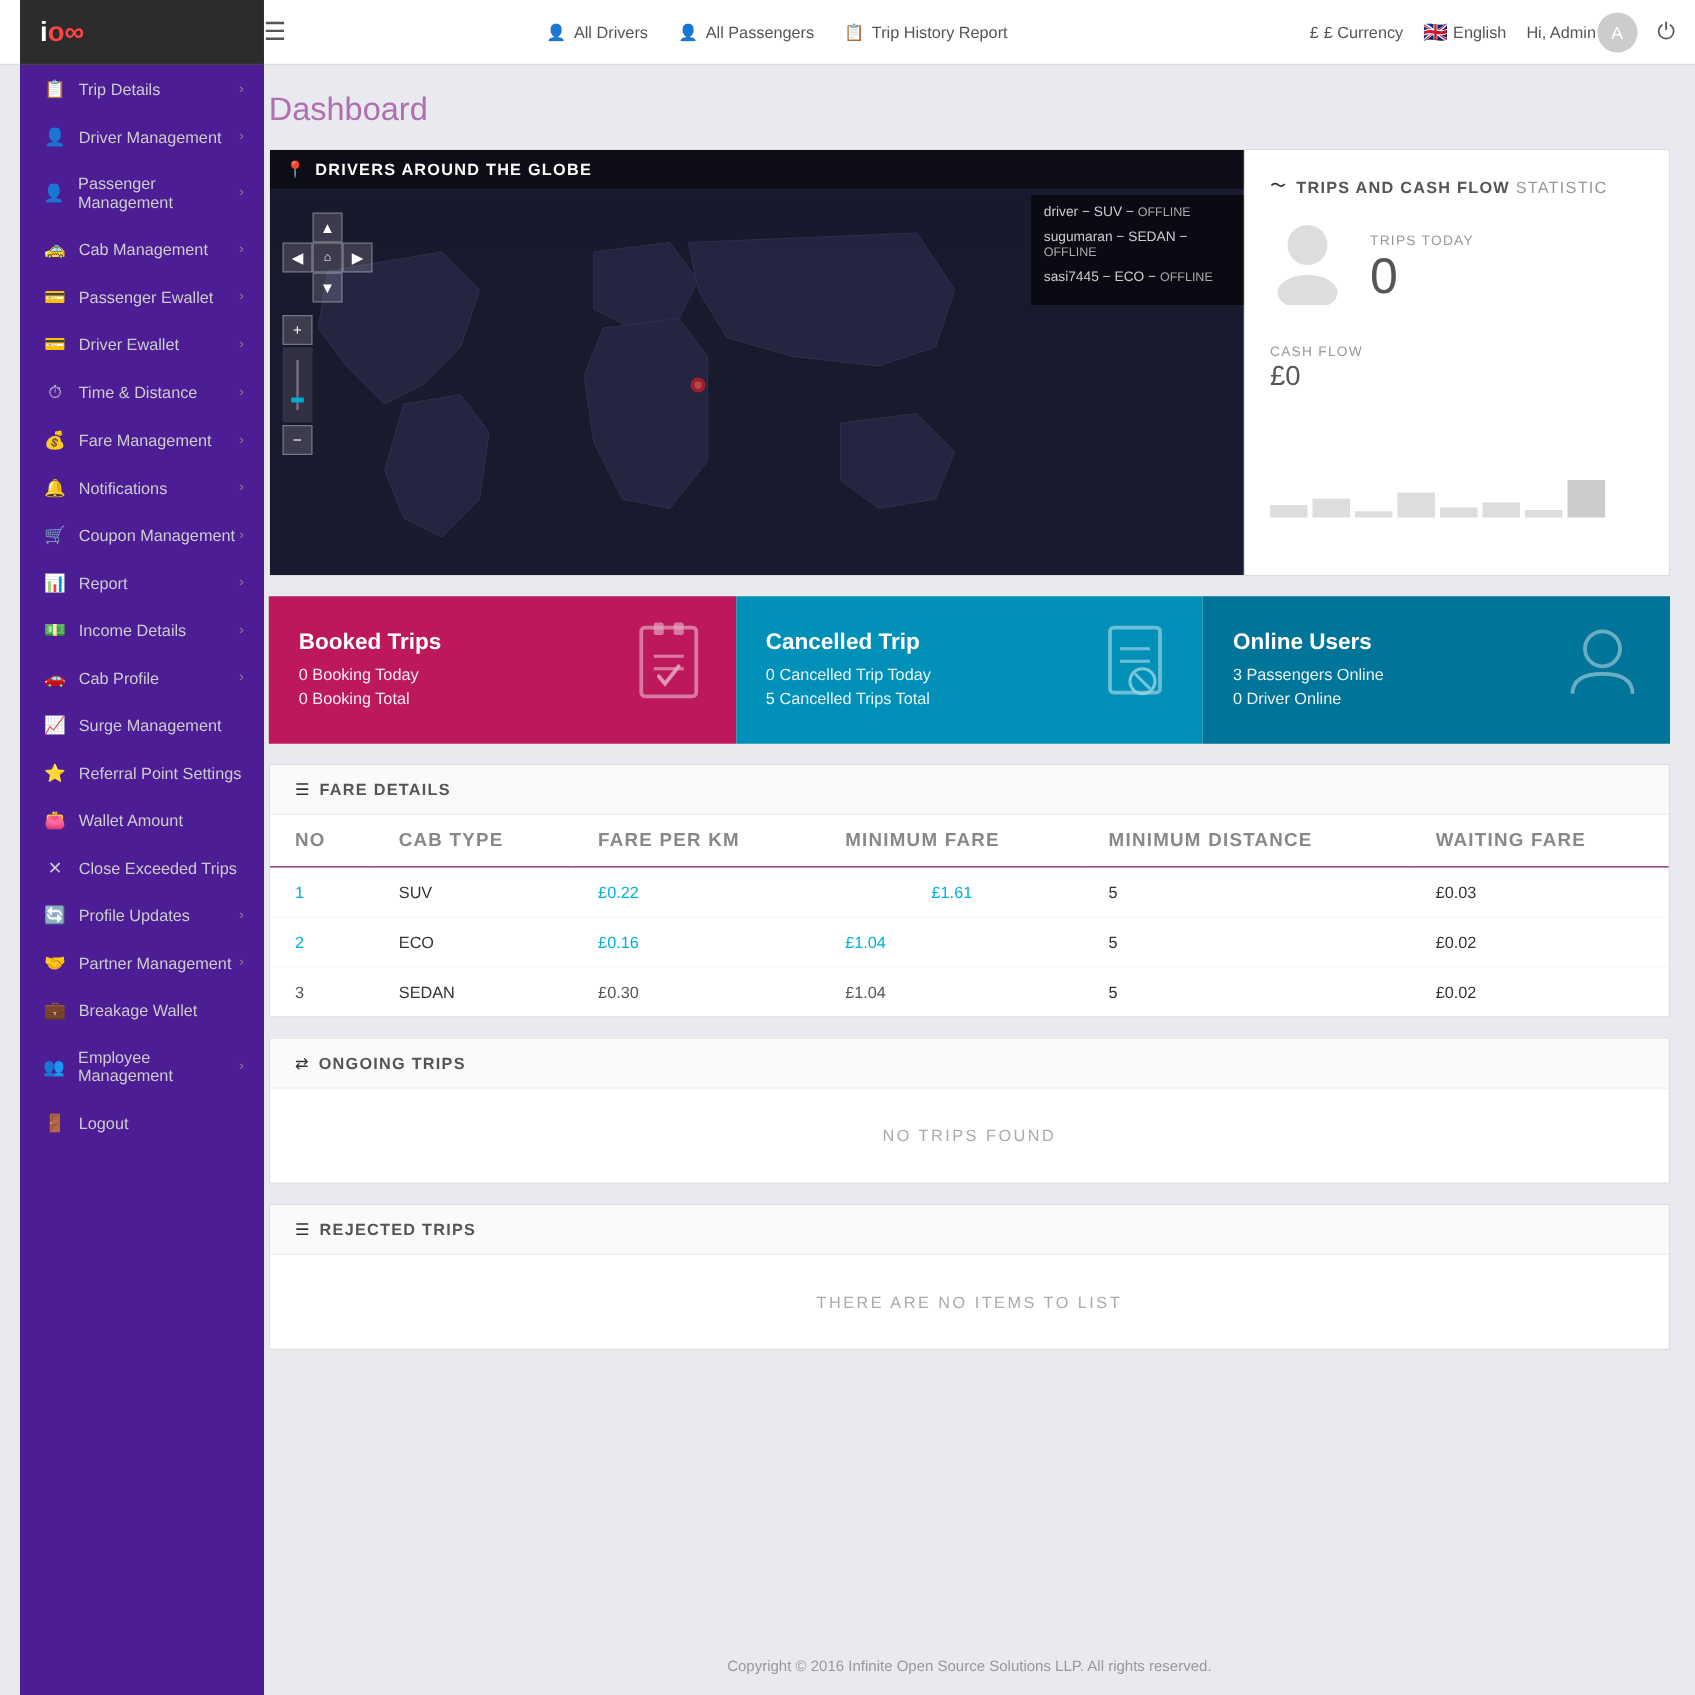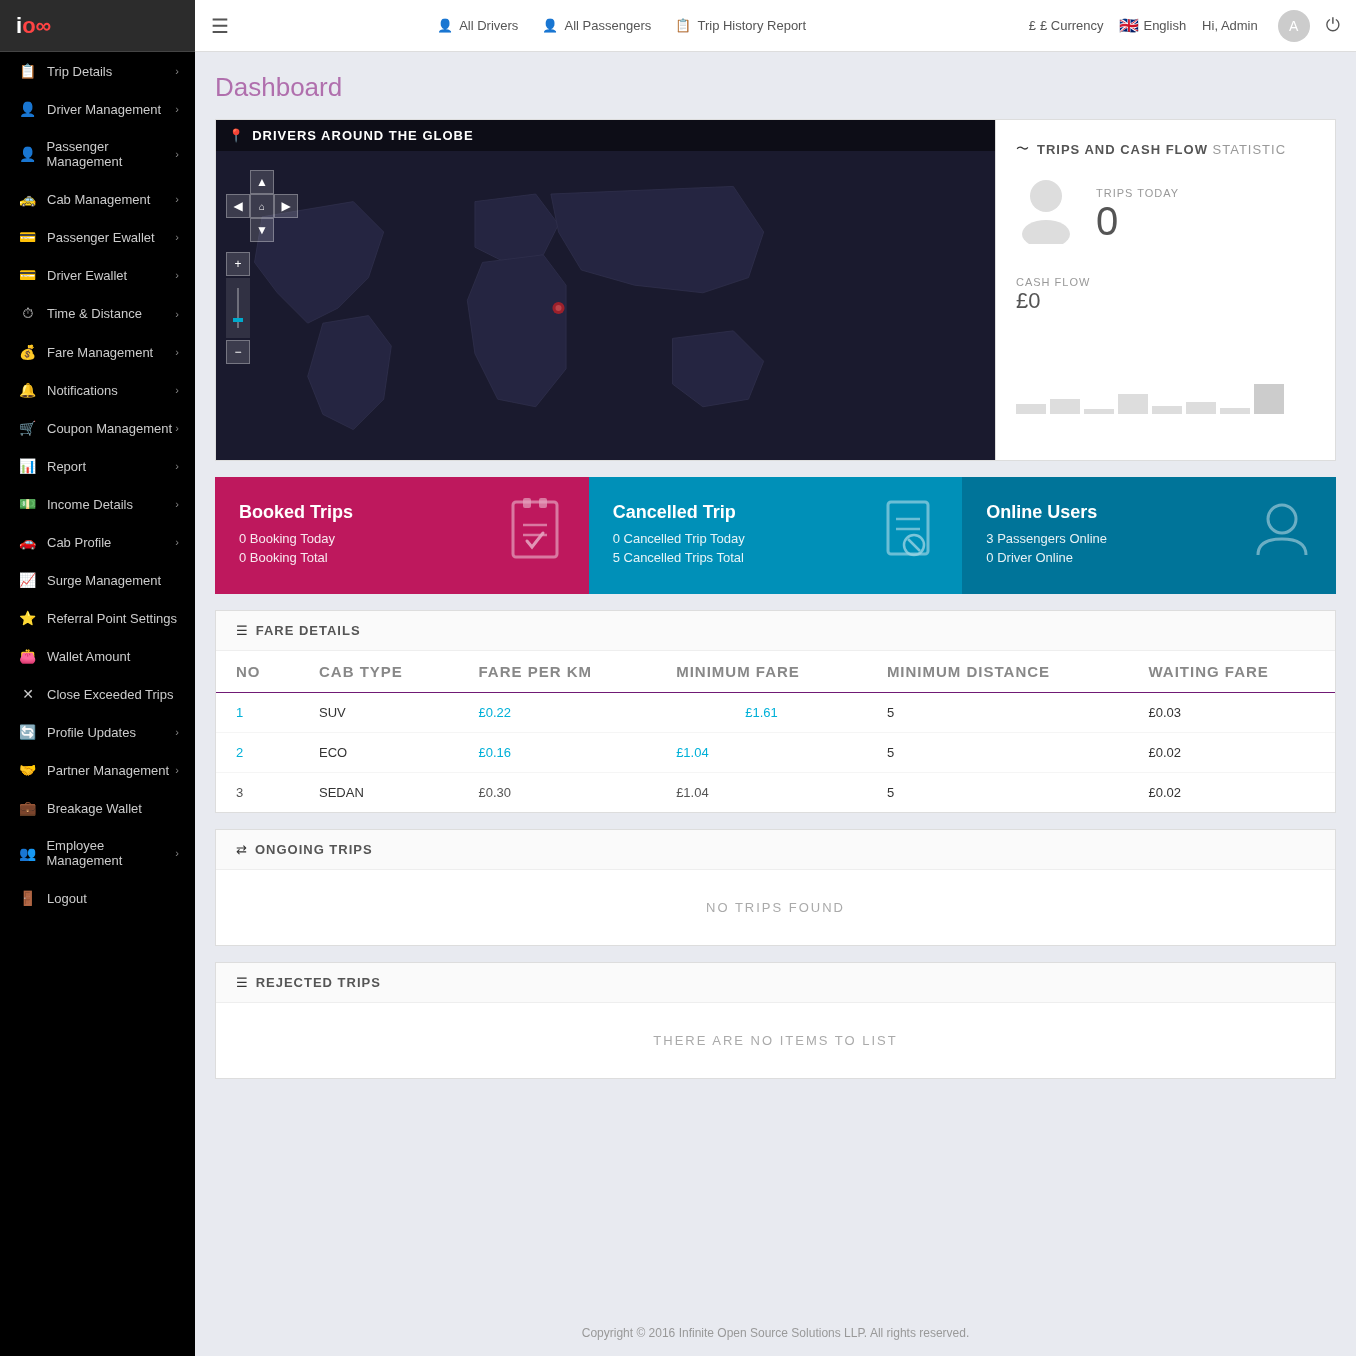--- a/index.html
+++ b/index.html
@@ -15,30 +15,30 @@
       border-bottom: 1px solid #ddd;
       position: fixed;
       top: 0; left: 0; right: 0;
       z-index: 100;
     }
     .topnav-left { margin-left: 200px; display: flex; align-items: center; gap: 24px; flex: 1; }
     .topnav-menu-icon { font-size: 20px; cursor: pointer; color: #555; margin-right: 8px; }
     .topnav-link { display: flex; align-items: center; gap: 6px; color: #555; cursor: pointer; text-decoration: none; font-size: 13px; }
     .topnav-right { display: flex; align-items: center; gap: 16px; }
     .topnav-currency, .topnav-lang { display: flex; align-items: center; gap: 4px; cursor: pointer; color: #555; font-size: 13px; }
-    .topnav-user { display: flex; align-items: center; gap: 20px; cursor: pointer; color: #555; font-size: 13px; }
+    .topnav-user { display: flex; align-items: center; gap: 1px; cursor: pointer; color: #555; font-size: 13px; }
     .user-avatar { width: 32px; height: 32px; border-radius: 50%; background: #ccc; display: flex; align-items: center; justify-content: center; color: #fff; font-size: 14px; }
     .power-icon { font-size: 18px; color: #555; cursor: pointer; }
 
     
     .sidebar {
-      background: #000000;
+      background: #4c1d95;
       width: 195px;
       position: fixed;
-      top: 0; left: 0; bottom: 0;
+      top: 0; left: 16px; bottom: 0;
       z-index: 101;
       overflow-y: auto;
     }
     .sidebar-logo {
       background: #2c2c2c;
       height: 52px;
       display: flex;
       align-items: center;
       padding: 0 16px;
       border-bottom: 1px solid #444;
@@ -463,20 +463,31 @@
           <div class="map-ctrl-btn">+</div>
           <div style="background:rgba(255,255,255,0.1);width:24px;height:60px;display:flex;flex-direction:column;justify-content:center;align-items:center;">
             <div style="width:2px;height:40px;background:rgba(255,255,255,0.3);position:relative;">
               <div style="width:10px;height:4px;background:#00aacc;position:absolute;top:30px;left:-4px;"></div>
             </div>
           </div>
           <div class="map-ctrl-btn">−</div>
         </div>
       </div>
 
+      <div class="map-driver-list">
+        <div class="map-driver-item">
+          driver − SUV − <span class="offline-badge">OFFLINE</span>
+        </div>
+        <div class="map-driver-item">
+          sugumaran − SEDAN − <span class="offline-badge">OFFLINE</span>
+        </div>
+        <div class="map-driver-item">
+          sasi7445 − ECO − <span class="offline-badge">OFFLINE</span>
+        </div>
+      </div>
     </div>
 
     <div class="stats-panel">
       <div class="stats-header">
         <span>〜</span>
         <span class="stats-title">
           <span>TRIPS AND CASH FLOW</span>
           <span class="stats-title-highlight">STATISTIC</span>
         </span>
       </div>

